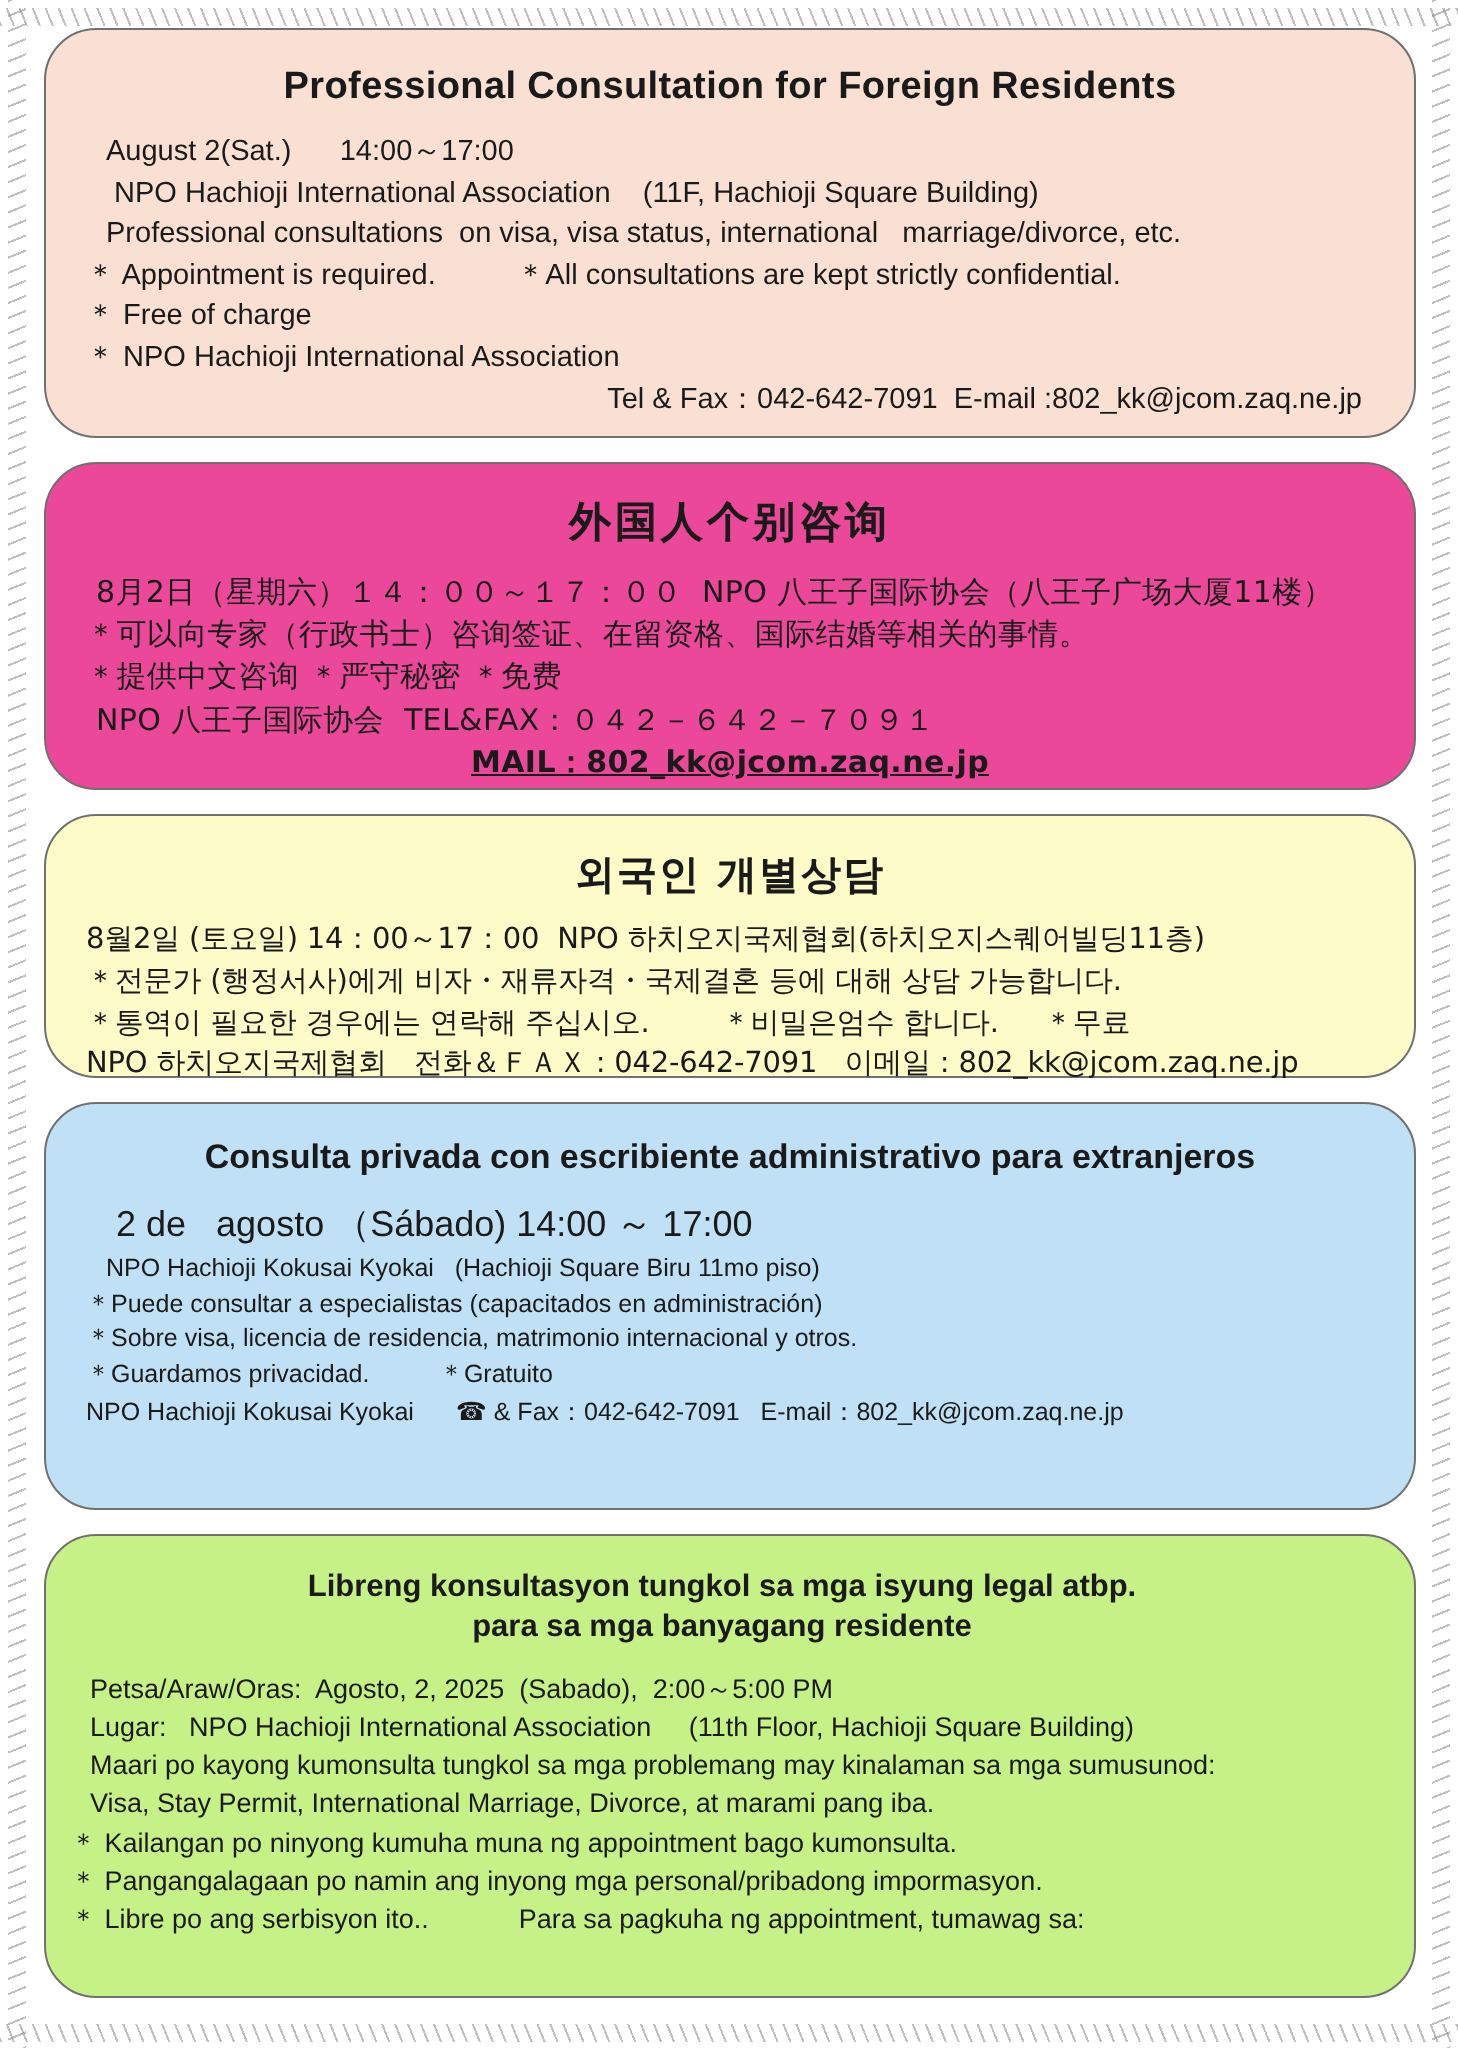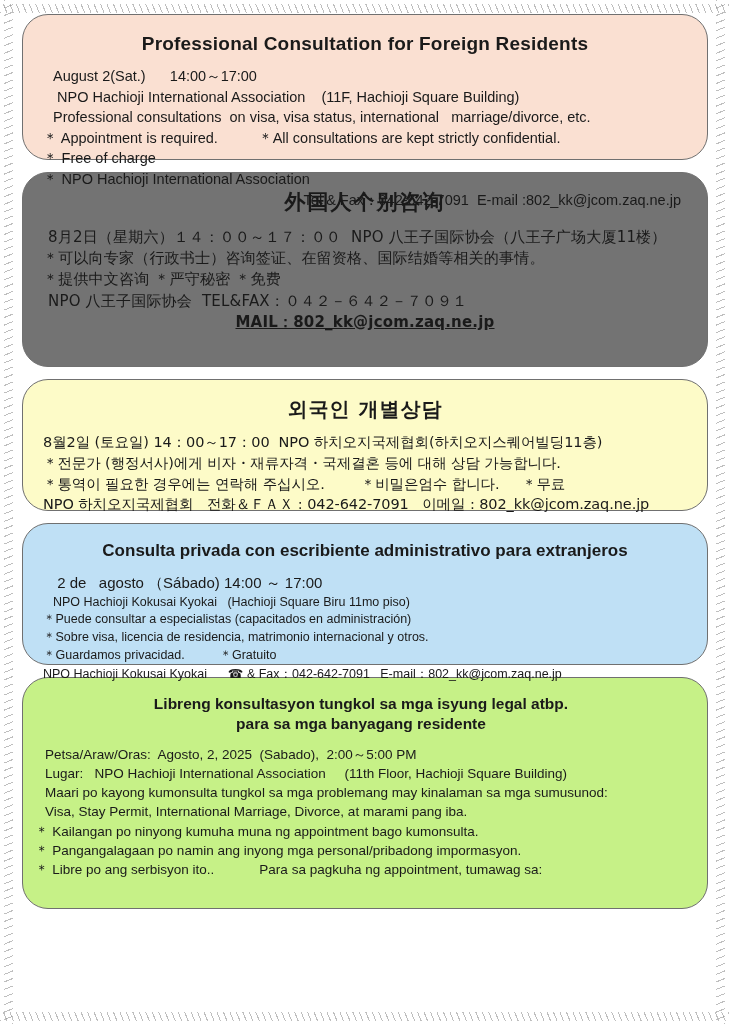--- a/index.html
+++ b/index.html
@@ -81,47 +81,47 @@
     overflow: hidden;
   }
   .indent-1 { padding-left: 10px; }
   .right { text-align: right; padding-right: 6px; }
   .center { text-align: center; text-decoration: underline; }
   .bold { font-weight: bold; }
 
   
   #panel-en {
     background: #fae0d2;
-    height: 146px;
+    height: 205px;
   }
   #panel-en .panel-title { font-size: 19px; letter-spacing: 0.2px; }
   #panel-en .line { font-size: 14.5px; }
 
   #panel-zh {
-    background: #737373;
-    height: 195px;
+    background: #ec4899;
+    height: 164px;
     font-family: "DejaVu Sans", "Liberation Sans", sans-serif;
   }
   #panel-zh .panel-title { font-size: 21px; letter-spacing: 2px; }
   #panel-zh .line { font-size: 15px; letter-spacing: 0.2px; }
 
   #panel-ko {
     background: #fdfbc8;
     height: 132px;
     font-family: "DejaVu Sans", "Liberation Sans", sans-serif;
   }
   #panel-ko .panel-title { font-size: 20px; letter-spacing: 1px; }
   #panel-ko .line { font-size: 14.5px; letter-spacing: -0.1px; }
 
   #panel-es {
     background: #bfe0f5;
-    height: 142px;
+    height: 204px;
   }
   #panel-es .panel-title { font-size: 17px; }
-  #panel-es .line { font-size: 15px; }
+  #panel-es .line { font-size: 18px; }
   #panel-es .line.small { font-size: 12.5px; }
 
   #panel-tl {
     background: #c6f187;
     height: 232px;
     padding-left: 12px;
   }
   #panel-tl .panel-title { font-size: 15.5px; }
   #panel-tl .line { font-size: 13.5px; }
 

